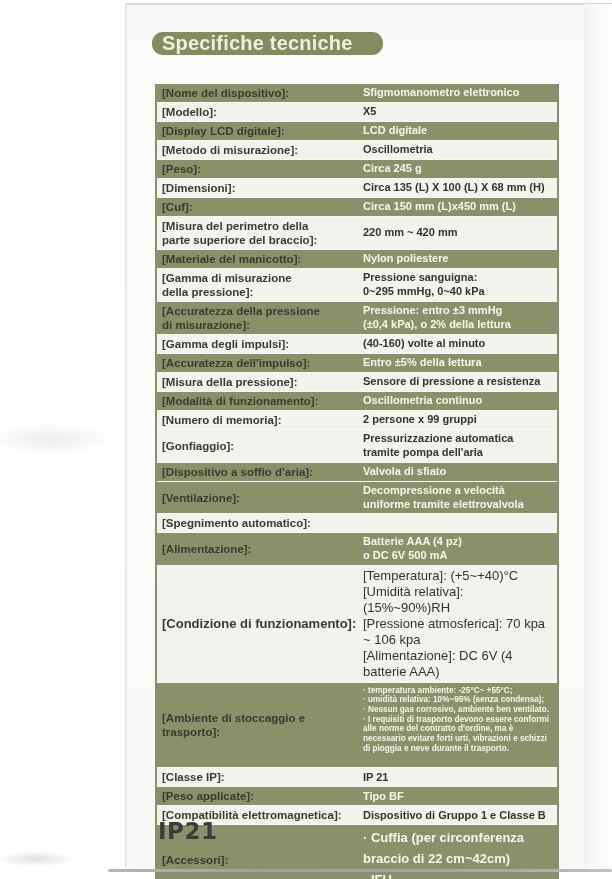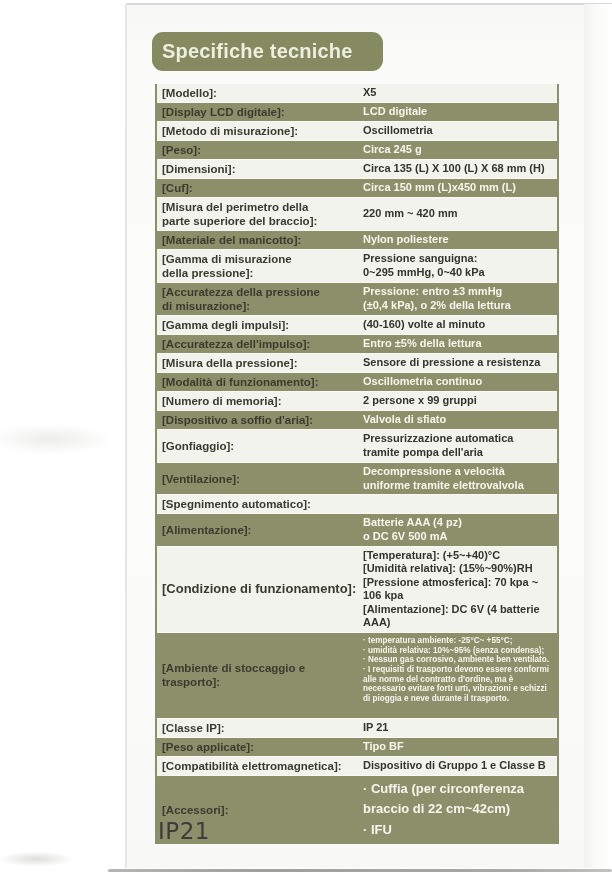--- a/index.html
+++ b/index.html
@@ -14,62 +14,66 @@
   .box-right-shade{position:absolute;left:584px;top:4px;width:28px;height:864px;
     background:linear-gradient(90deg,#f2f2ef 0%,#fafaf8 40%,#ffffff 100%);}
   .left-margin-shadow{position:absolute;left:0;top:415px;width:126px;height:48px;
     background:radial-gradient(ellipse 90px 22px at 40% 50%,#ededeb 0%,rgba(255,255,255,0) 70%);}
   .box-bottom-edge{position:absolute;left:108px;top:869px;width:504px;height:3px;
     background:linear-gradient(90deg,#b5b5b3,#9f9f9d 30%,#a8a8a6 80%,#c2c2c0);border-radius:2px;}
   .bottom-left-shadow{position:absolute;left:0;top:848px;width:90px;height:22px;
     background:radial-gradient(ellipse 55px 11px at 40% 50%,#dededc 0%,rgba(255,255,255,0) 70%);}
 
   
-  .title-pill{position:absolute;left:152px;top:32px;width:231px;height:39px;
+  .title-pill{position:absolute;left:152px;top:32px;width:231px;height:23px;
     background:#858a60;border-radius:11px;display:flex;align-items:center;
     padding-left:10px;box-sizing:border-box;}
   .title-pill span{color:#eef0df;font-size:20px;font-weight:700;letter-spacing:.2px;}
 
   
   .spec-table{position:absolute;left:155px;top:84px;width:404px;
     background:#8c906a;padding:0 2px;box-sizing:border-box;}
   .row{display:flex;align-items:center;min-height:18px;border-bottom:1.5px solid #faf9f4;}
   .row:last-child{border-bottom:none;}
   .row.white{background:#f3f3ee;}
   .row.green{background:transparent;}
   .cell-label{width:51%;box-sizing:border-box;padding:2px 3px 2px 5px;
     font-size:11.5px;font-weight:700;color:#3a3b2e;line-height:1.22;white-space:pre-line;}
   .cell-value{width:49%;box-sizing:border-box;padding:2px 3px 2px 2px;
     font-size:11px;font-weight:700;line-height:1.25;white-space:pre-line;}
   .row.white .cell-value{color:#33342b;}
   .row.green .cell-value{color:#f6f6ec;}
-  .row.size-sm .cell-value{font-size:11px;font-weight:700;line-height:1.23;}
+  .row.size-sm .cell-value{font-size:13px;font-weight:400;line-height:1.23;}
   .row.size-sm .cell-label{font-size:13px;}
   .row.size-xs .cell-value{font-size:8.2px;font-weight:700;line-height:1.18;padding-top:3px;padding-bottom:14px;}
   .row.size-xxs .cell-value{font-size:13px;font-weight:700;line-height:1.6;padding-top:3px;padding-bottom:3px;}
 
   
-  .ip-mark{position:absolute;left:158px;top:818px;font-size:23px;font-weight:400;
+  .ip-mark{position:absolute;left:158px;top:818px;font-size:23px;font-weight:700;
     color:#3c3c3a;letter-spacing:.5px;font-family:"DejaVu Sans","Liberation Sans",sans-serif;}
 </style>
 </head>
 <body>
 
 <div class="stage">
   <div class="box-face"></div>
   <div class="box-top-edge"></div>
   <div class="box-left-edge"></div>
   <div class="box-right-shade"></div>
   <div class="left-margin-shadow"></div>
 
   <div class="title-pill">
     <span>Specifiche tecniche</span>
   </div>
 
   <div class="spec-table" id="spec-table">
+      <div class="row green">
+        <div class="cell-label">[Nome del dispositivo]:</div>
+        <div class="cell-value">Sfigmomanometro elettronico</div>
+      </div>
       <div class="row white">
         <div class="cell-label">[Modello]:</div>
         <div class="cell-value">X5</div>
       </div>
       <div class="row green">
         <div class="cell-label">[Display LCD digitale]:</div>
         <div class="cell-value">LCD digitale</div>
       </div>
       <div class="row white">
         <div class="cell-label">[Metodo di misurazione]:</div>
@@ -121,28 +125,28 @@
         <div class="cell-value">Sensore di pressione a resistenza</div>
       </div>
       <div class="row green">
         <div class="cell-label">[Modalità di funzionamento]:</div>
         <div class="cell-value">Oscillometria continuo</div>
       </div>
       <div class="row white">
         <div class="cell-label">[Numero di memoria]:</div>
         <div class="cell-value">2 persone x 99 gruppi</div>
       </div>
-      <div class="row green">
-        <div class="cell-label">[Dispositivo a soffio d'aria]:</div>
-        <div class="cell-value">Valvola di sfiato</div>
-      </div>
       <div class="row white">
         <div class="cell-label">[Gonfiaggio]:</div>
         <div class="cell-value">Pressurizzazione automatica
 tramite pompa dell'aria</div>
+      </div>
+      <div class="row green">
+        <div class="cell-label">[Dispositivo a soffio d'aria]:</div>
+        <div class="cell-value">Valvola di sfiato</div>
       </div>
       <div class="row green">
         <div class="cell-label">[Ventilazione]:</div>
         <div class="cell-value">Decompressione a velocità
 uniforme tramite elettrovalvola</div>
       </div>
       <div class="row white">
         <div class="cell-label">[Spegnimento automatico]:</div>
       </div>
       <div class="row green">

